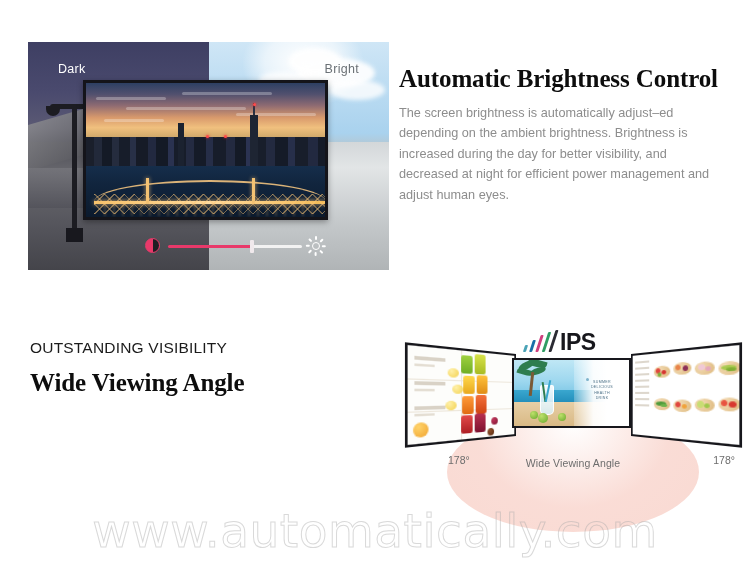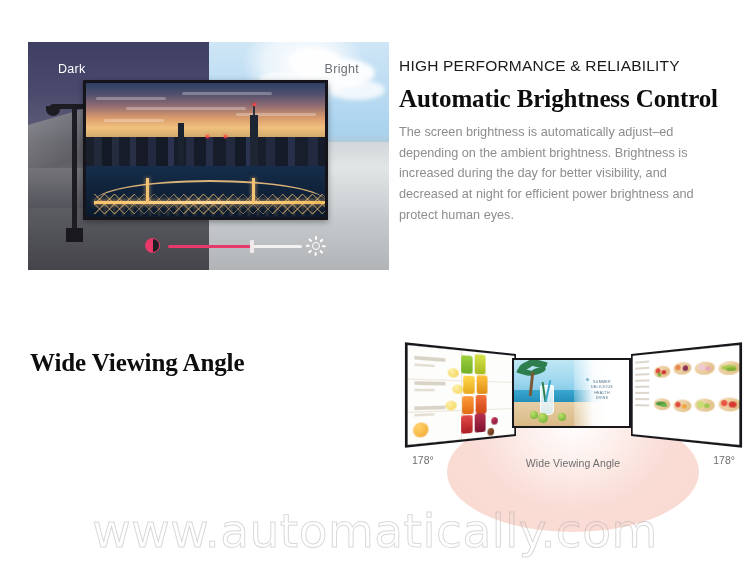--- a/index.html
+++ b/index.html
@@ -227,21 +227,21 @@
   .pr-side{ position:absolute; left:3px; top:6px; width:16px;}
   .pr-side .lb{ height:2px; background:#ddd7cd; margin-bottom:4px; }
   .toast{ position:absolute; width:17px; height:11px; border-radius:50%;
           background:radial-gradient(circle at 30% 30%,#f3dcb6,#ddb87c); overflow:hidden;}
   .toast .tp{ position:absolute; border-radius:50%; }
 
   .panel-caption{
     position:absolute; left:47px; top:133px; width:252px; text-align:center;
     font-size:10.5px; color:#6d6d6d; letter-spacing:.1px;
   }
-  .deg{ position:absolute; font-size:10.5px; color:#6d6d6d; }
+  .deg{ position:absolute; font-size:10.5px; color:#6d6d6d;margin-left:36px; }
   .deg-l{ left:12px; top:130px; }
   .deg-r{ right:10px; top:130px; }
 
   
   .watermark{
     position:absolute; left:0; top:497px; width:750px; height:66px;
     display:flex; align-items:center; justify-content:center;
     font-family:"DejaVu Sans", sans-serif;
     font-size:47px; font-weight:400; letter-spacing:.5px;
     color:rgba(255,255,255,0);
@@ -321,34 +321,42 @@
           <i style="transform:rotate(180deg) translateY(0px);"></i>
           <i style="transform:rotate(225deg) translateY(0px);"></i>
           <i style="transform:rotate(270deg) translateY(0px);"></i>
           <i style="transform:rotate(315deg) translateY(0px);"></i>
         </div>
       </div>
     </div>
 
 
     <div class="s1-text">
-      <div class="eyebrow">HIGH PERFORMANCE &amp; RELIABILITY</div>
       <div class="headline">Automatic Brightness Control</div>
-      <div class="body">The screen brightness is automatically adjust–ed depending on the ambient brightness. Brightness is increased during the day for better visibility, and decreased at night for efficient power brightness and protect human eyes.</div>
+      <div class="body">The screen brightness is automatically adjust–ed depending on the ambient brightness. Brightness is increased during the day for better visibility, and decreased at night for efficient power management and adjust human eyes.</div>
     </div>
   </div>
 
   <div class="sec2">
 
     <div class="s2-text">
+      <div class="eyebrow">OUTSTANDING VISIBILITY</div>
       <div class="headline">Wide Viewing Angle</div>
     </div>
 
     <div class="panels">
 
+      <div class="ips-logo">
+        <div class="stripe sp1"></div>
+        <div class="stripe sp2"></div>
+        <div class="stripe sp3"></div>
+        <div class="stripe sp4"></div>
+        <div class="stripe sp5"></div>
+        <div class="ips-word">IPS</div>
+      </div>
 
       <div class="ellipse"></div>
 
       <div class="panel panel-left">
         <div class="pl-bg"></div>
         <div class="pl-grid"></div>
         <div class="pl-lines">
           <div class="lb"></div>
             <div class="lb s"></div>
           <div style="height:9px"></div>

